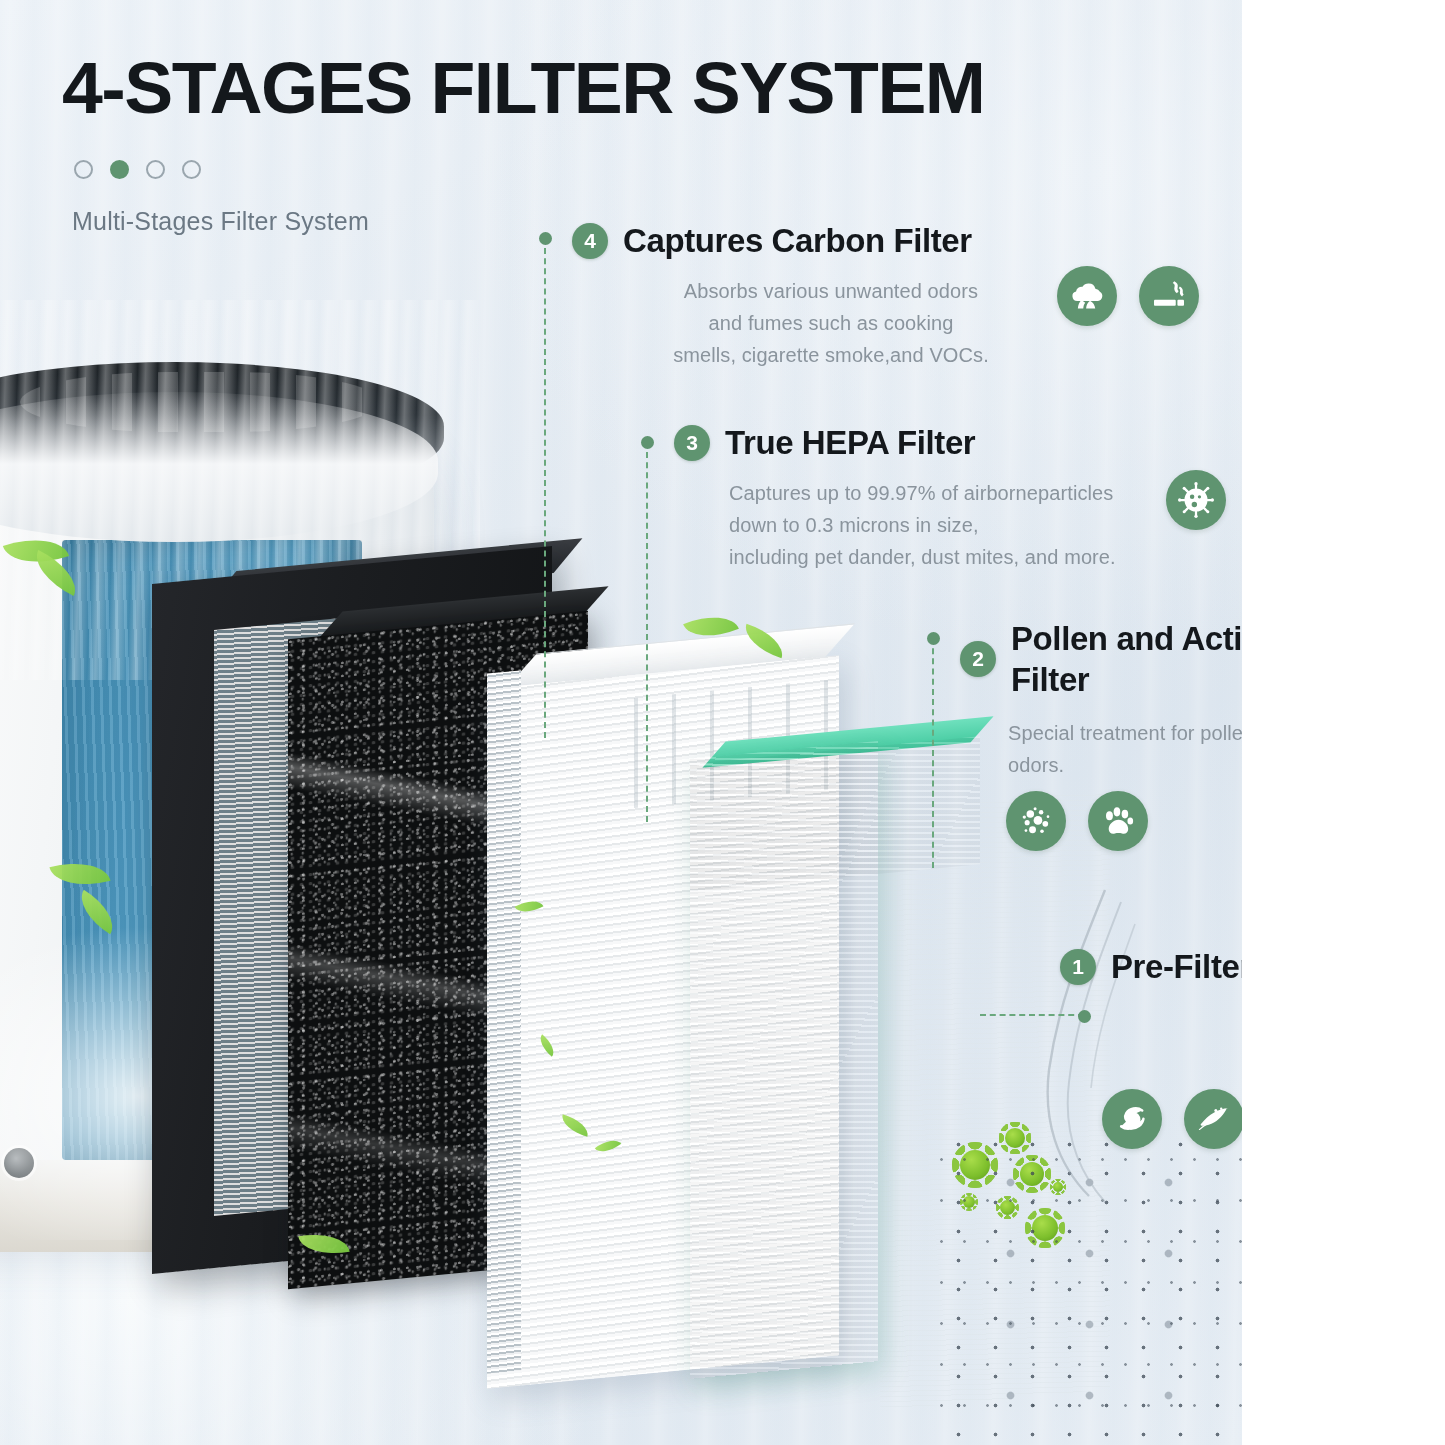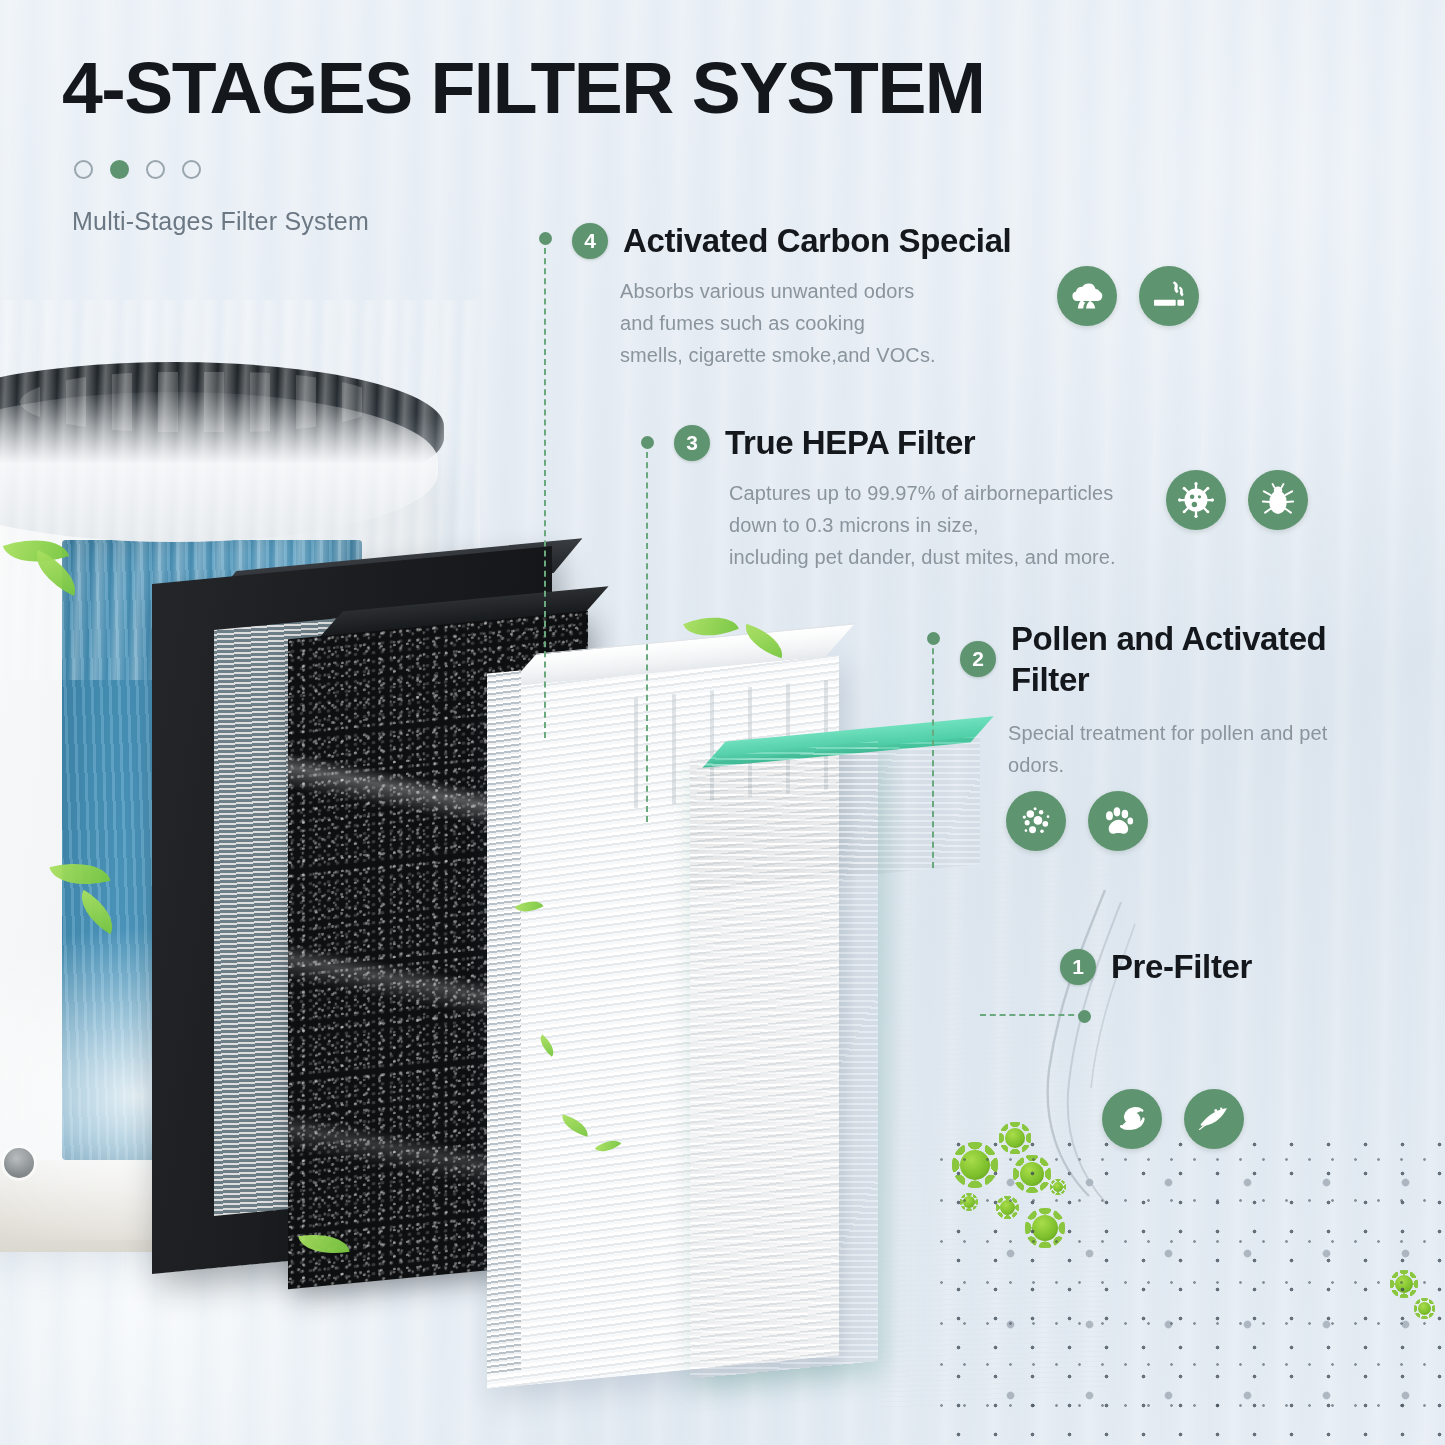--- a/index.html
+++ b/index.html
@@ -9,21 +9,21 @@
   }
   body {
     width: 1445px;
     height: 1445px;
     font-family: "Liberation Sans", sans-serif;
     overflow: hidden;
   }
 
   #stage {
     position: relative;
-    width: 1445px;
+    width: 1242px;
     height: 1445px;
     background:
       radial-gradient(ellipse 900px 700px at 88% 12%, #eef3f8 0%, rgba(238,243,248,0) 70%),
       radial-gradient(ellipse 700px 600px at 10% 90%, #f7fafc 0%, rgba(247,250,252,0) 70%),
       linear-gradient(152deg, #eef3f8 0%, #e4ebf2 38%, #dde6ef 64%, #e6edf4 100%);
     overflow: hidden;
   }
 
   
   .streaks {
@@ -492,23 +492,23 @@
   </div>
 
   <div class="connector-v" style="left:544px; top:238px; height:500px;"></div>
   <div class="connector-v" style="left:646px; top:442px; height:380px;"></div>
   <div class="connector-v" style="left:932px; top:638px; height:230px;"></div>
   <div class="connector-h" style="left:980px; top:1014px; width:104px;"></div>
 
   <div class="stage-block" style="left:572px; top:220px; width:470px;">
     <div class="stage-head">
       <span class="badge">4</span>
-      <span class="stage-title">Activated Carbon Special</span>
+      <span class="stage-title">Captures Carbon Filter</span>
     </div>
-    <div class="stage-desc" style="margin:14px 0 16px 48px;">Absorbs various unwanted odors
+    <div class="stage-desc" style="margin:14px 0 16px 48px;text-align:center;">Absorbs various unwanted odors
 and fumes such as cooking
 smells, cigarette smoke,and VOCs.</div>
   </div>
   <div class="icon-row" style="position:absolute; left:1057px; top:266px;">
     <span class="icon-circle">
       <svg viewBox="0 0 24 24">
           <path d="M20.6 9.2a3.6 3.6 0 0 0-3-2.1A4.6 4.6 0 0 0 13 3.6a4.7 4.7 0 0 0-4 2.2 3.9 3.9 0 0 0-4.3 3.2 3.2 3.2 0 0 0 .8 6.3h13.8a3.3 3.3 0 0 0 1.3-6.1z"></path>
           <path d="M8.3 14.6c-1.5 1.4-2.2 3.3-2.4 5.8h3.6c.1-1.6.5-2.9 1.3-3.9zM14 15.2c-1.6 1.2-2.4 2.8-2.6 5.2h6.1c-.3-2.3-1.3-4-3.5-5.2z"></path>
         </svg>
     </span>

